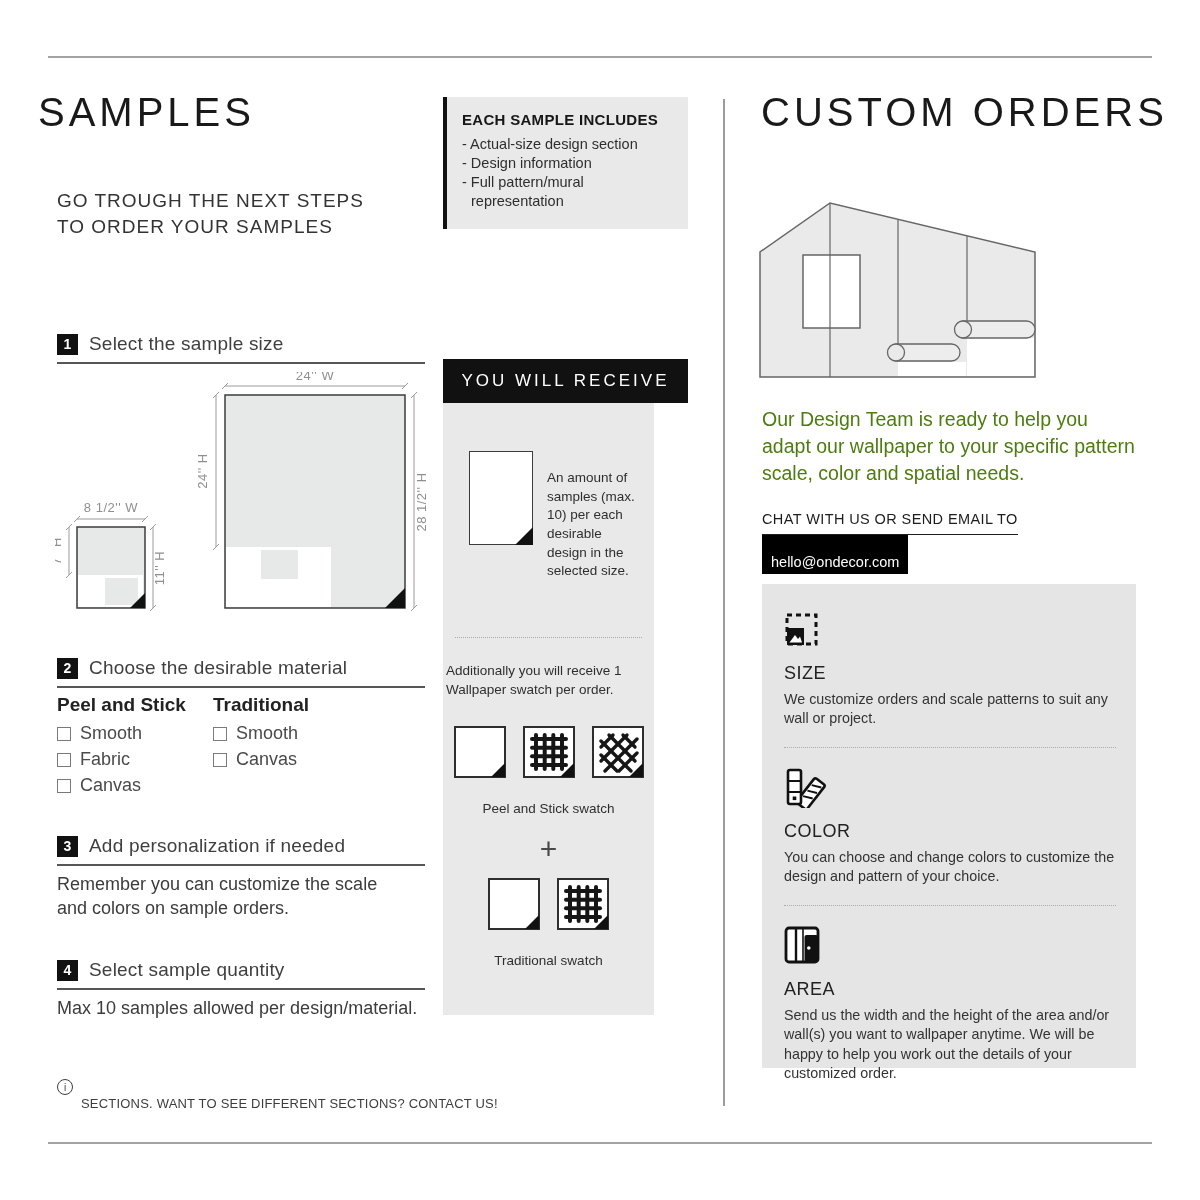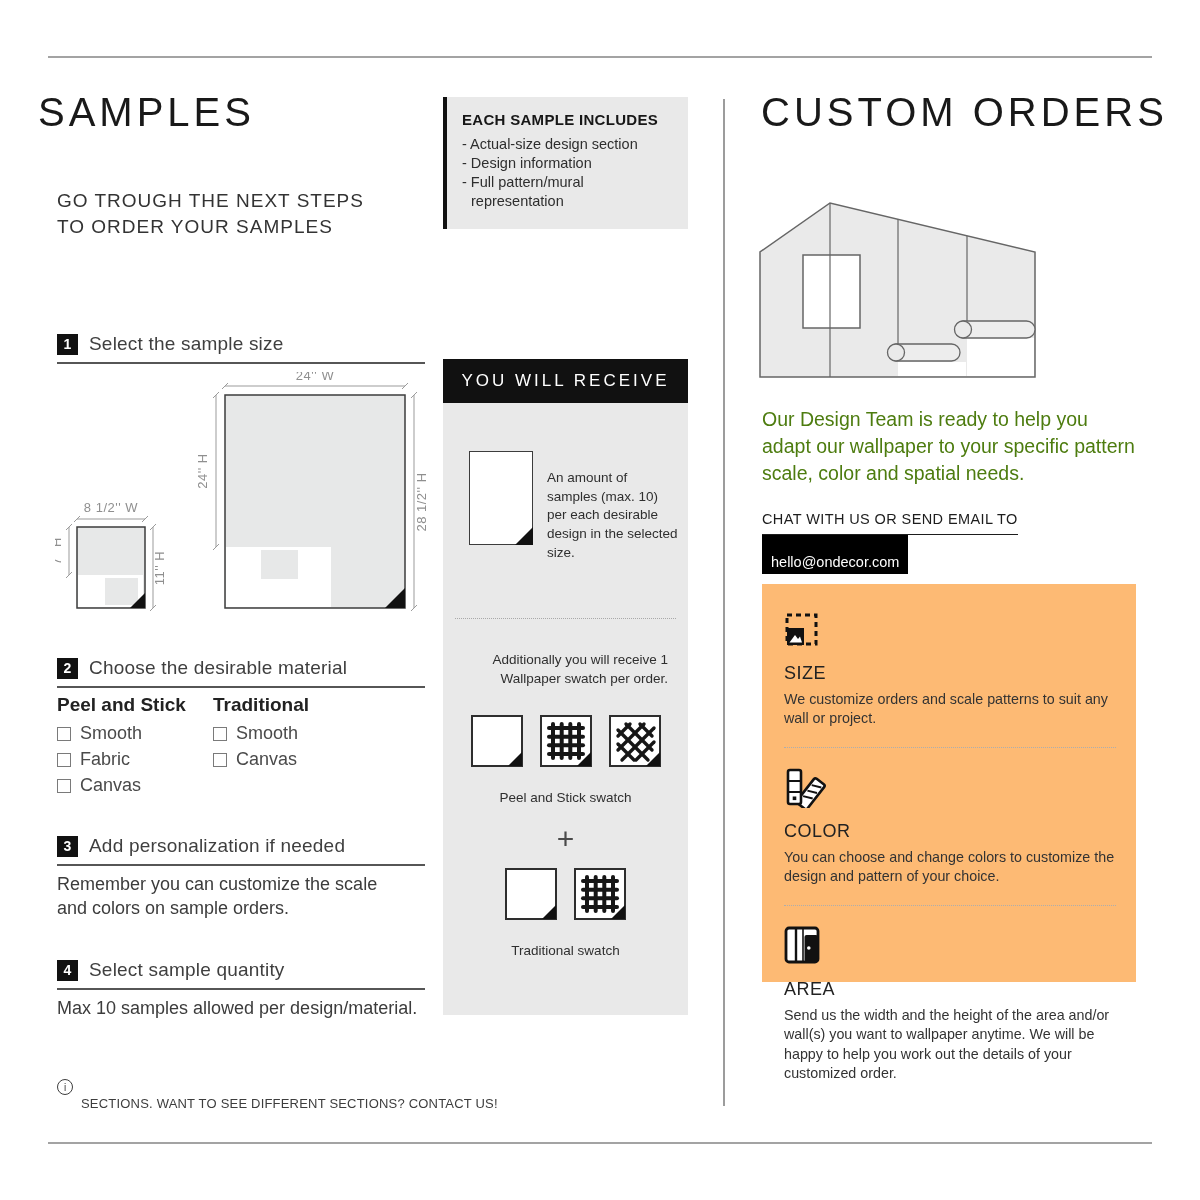--- a/index.html
+++ b/index.html
@@ -40,40 +40,40 @@
   .footnote-text{font-size:13px;letter-spacing:.2px;color:#3d3d3d;line-height:17px;}
 
   
   .includes-box{position:absolute;left:443px;top:97px;width:245px;min-height:132px;box-sizing:border-box;
                 background:#e9e9e9;border-left:4px solid #111;padding:14px 10px 14px 15px;}
   .includes-title{font-size:15px;font-weight:bold;letter-spacing:.3px;color:#171717;margin-bottom:7px;}
   .inc-item{font-size:14.5px;line-height:1.32;color:#2e2e2e;padding-left:9px;text-indent:-9px;}
 
   .receive-header{position:absolute;left:443px;top:359px;width:245px;height:44px;background:#111;
                   color:#fff;font-size:17px;letter-spacing:3px;display:flex;align-items:center;justify-content:center;}
-  .receive-panel{position:absolute;left:443px;top:403px;width:245px;height:612px;background:#e9e9e9;box-sizing:border-box;}
+  .receive-panel{position:absolute;left:443px;top:403px;width:211px;height:612px;background:#e9e9e9;box-sizing:border-box;}
   .sheet-row{margin:48px 10px 0 26px;display:flex;gap:14px;}
   .sheet{width:62px;height:92px;background:#fff;border:1.5px solid #3c3c3c;position:relative;flex:0 0 62px;}
   .fold{position:absolute;right:-1px;bottom:-1px;width:0;height:0;border-left:18px solid transparent;border-bottom:18px solid #111;}
   .sheet-text{font-size:13.5px;line-height:1.38;color:#2f2f2f;width:132px;margin-top:18px;}
   .dotted{margin:56px 12px 0;border-top:1.5px dotted #a9a9a9;}
-  .additional{margin:32px auto 0;width:205px;font-size:13.5px;line-height:1.4;color:#2f2f2f;text-align:right;}
+  .additional{margin:24px auto 0;width:205px;font-size:13.5px;line-height:1.4;color:#2f2f2f;text-align:left;}
   .swatch-row{margin-top:26px;display:flex;justify-content:center;gap:17px;}
   .swatch-label{margin-top:22px;font-size:13.5px;line-height:1.4;color:#2f2f2f;text-align:center;}
   .plus{margin-top:14px;font-size:30px;font-weight:300;color:#4a4a4a;text-align:center;}
   .swatch-row.second{margin-top:12px;}
 
   
   .divider-vert{position:absolute;left:723px;top:99px;width:1.5px;height:1007px;background:#9c9c9c;}
   #house{position:absolute;left:758px;top:193px;}
   .intro{position:absolute;left:762px;top:406px;width:378px;font-size:19.5px;line-height:1.38;color:#4d7c0f;}
   .chat-block{position:absolute;left:762px;top:510px;}
   .chat-label{font-size:14.5px;letter-spacing:.4px;color:#1d1d1d;padding-bottom:7px;border-bottom:1.5px solid #1d1d1d;display:inline-block;}
   .email-chip{display:inline-block;background:#000;color:#fff;font-size:14.5px;padding:19px 9px 4px;margin-top:0;}
-  .custom-panel{position:absolute;left:762px;top:584px;width:374px;height:398px;background:#fdba74;
+  .custom-panel{position:absolute;left:762px;top:584px;width:374px;height:484px;background:#e5e5e5;
                 box-sizing:border-box;padding:26px 20px 26px 22px;}
   .f-icon{margin-bottom:13px;height:40px;display:flex;align-items:flex-end;}
   .f-title{font-size:18px;letter-spacing:.5px;color:#222;margin-bottom:6px;}
   .f-text{font-size:14.3px;line-height:1.36;color:#333;width:332px;}
   .f-div{border-top:1.5px dotted #adadad;margin:18px 0 20px;}
 </style>
 </head>
 <body>
 
 <div class="page">

